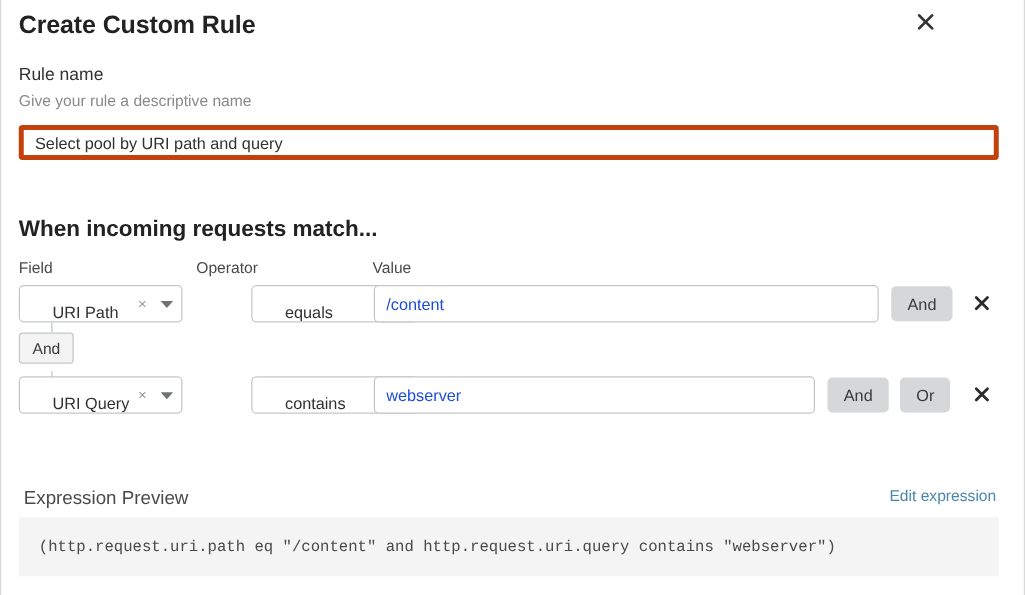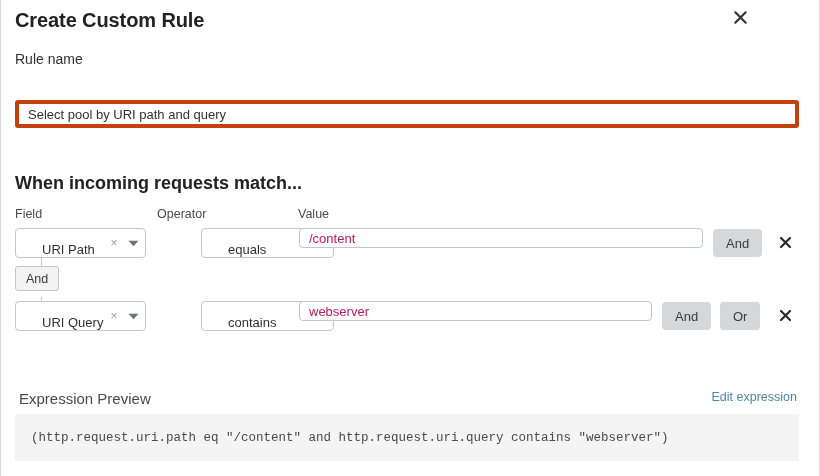--- a/index.html
+++ b/index.html
@@ -135,27 +135,27 @@
   .caret {
     flex: 0 0 auto;
     width: 24px; height: 100%;
     display: flex; align-items: center; justify-content: center;
     cursor: pointer;
   }
   .caret svg { display:block; }
 
   .value-input {
     position: absolute;
-    height: 20px;
+    height: 30px;
     border: 1px solid #c4c7c9;
     border-radius: 4px;
     background: #ffffff;
     font-family: "Liberation Sans", sans-serif;
     font-size: 13px;
-    color: #be185d;
+    color: #1d4ed8;
     padding: 0 9px;
     outline: none;
   }
   .val-1 { left: 298px; width: 404px; }
   .val-2 { left: 298px; width: 353px; }
 
   .logic-btn {
     position: absolute;
     height: 28px;
     top: 1px;
@@ -253,20 +253,21 @@
   <div class="modal-header">
     <div class="modal-title">Create Custom Rule</div>
     <button class="close-btn">
       <svg width="15" height="15" viewBox="0 0 15 15" aria-hidden="true">
         <path d="M2.3 2.3 L12.7 12.7 M12.7 2.3 L2.3 12.7" stroke="#333333" stroke-width="2.2" stroke-linecap="round"></path>
       </svg>
     </button>
   </div>
 
   <div class="rule-name-label">Rule name</div>
+  <div class="rule-name-help">Give your rule a descriptive name</div>
   <input class="rule-name-input" type="text" value="Select pool by URI path and query" style="">
 
   <div class="section-heading">When incoming requests match...</div>
 
   <div class="col-label col-field">Field</div>
   <div class="col-label col-operator">Operator</div>
   <div class="col-label col-value">Value</div>
 
   <div class="cond-row row-1">
 

